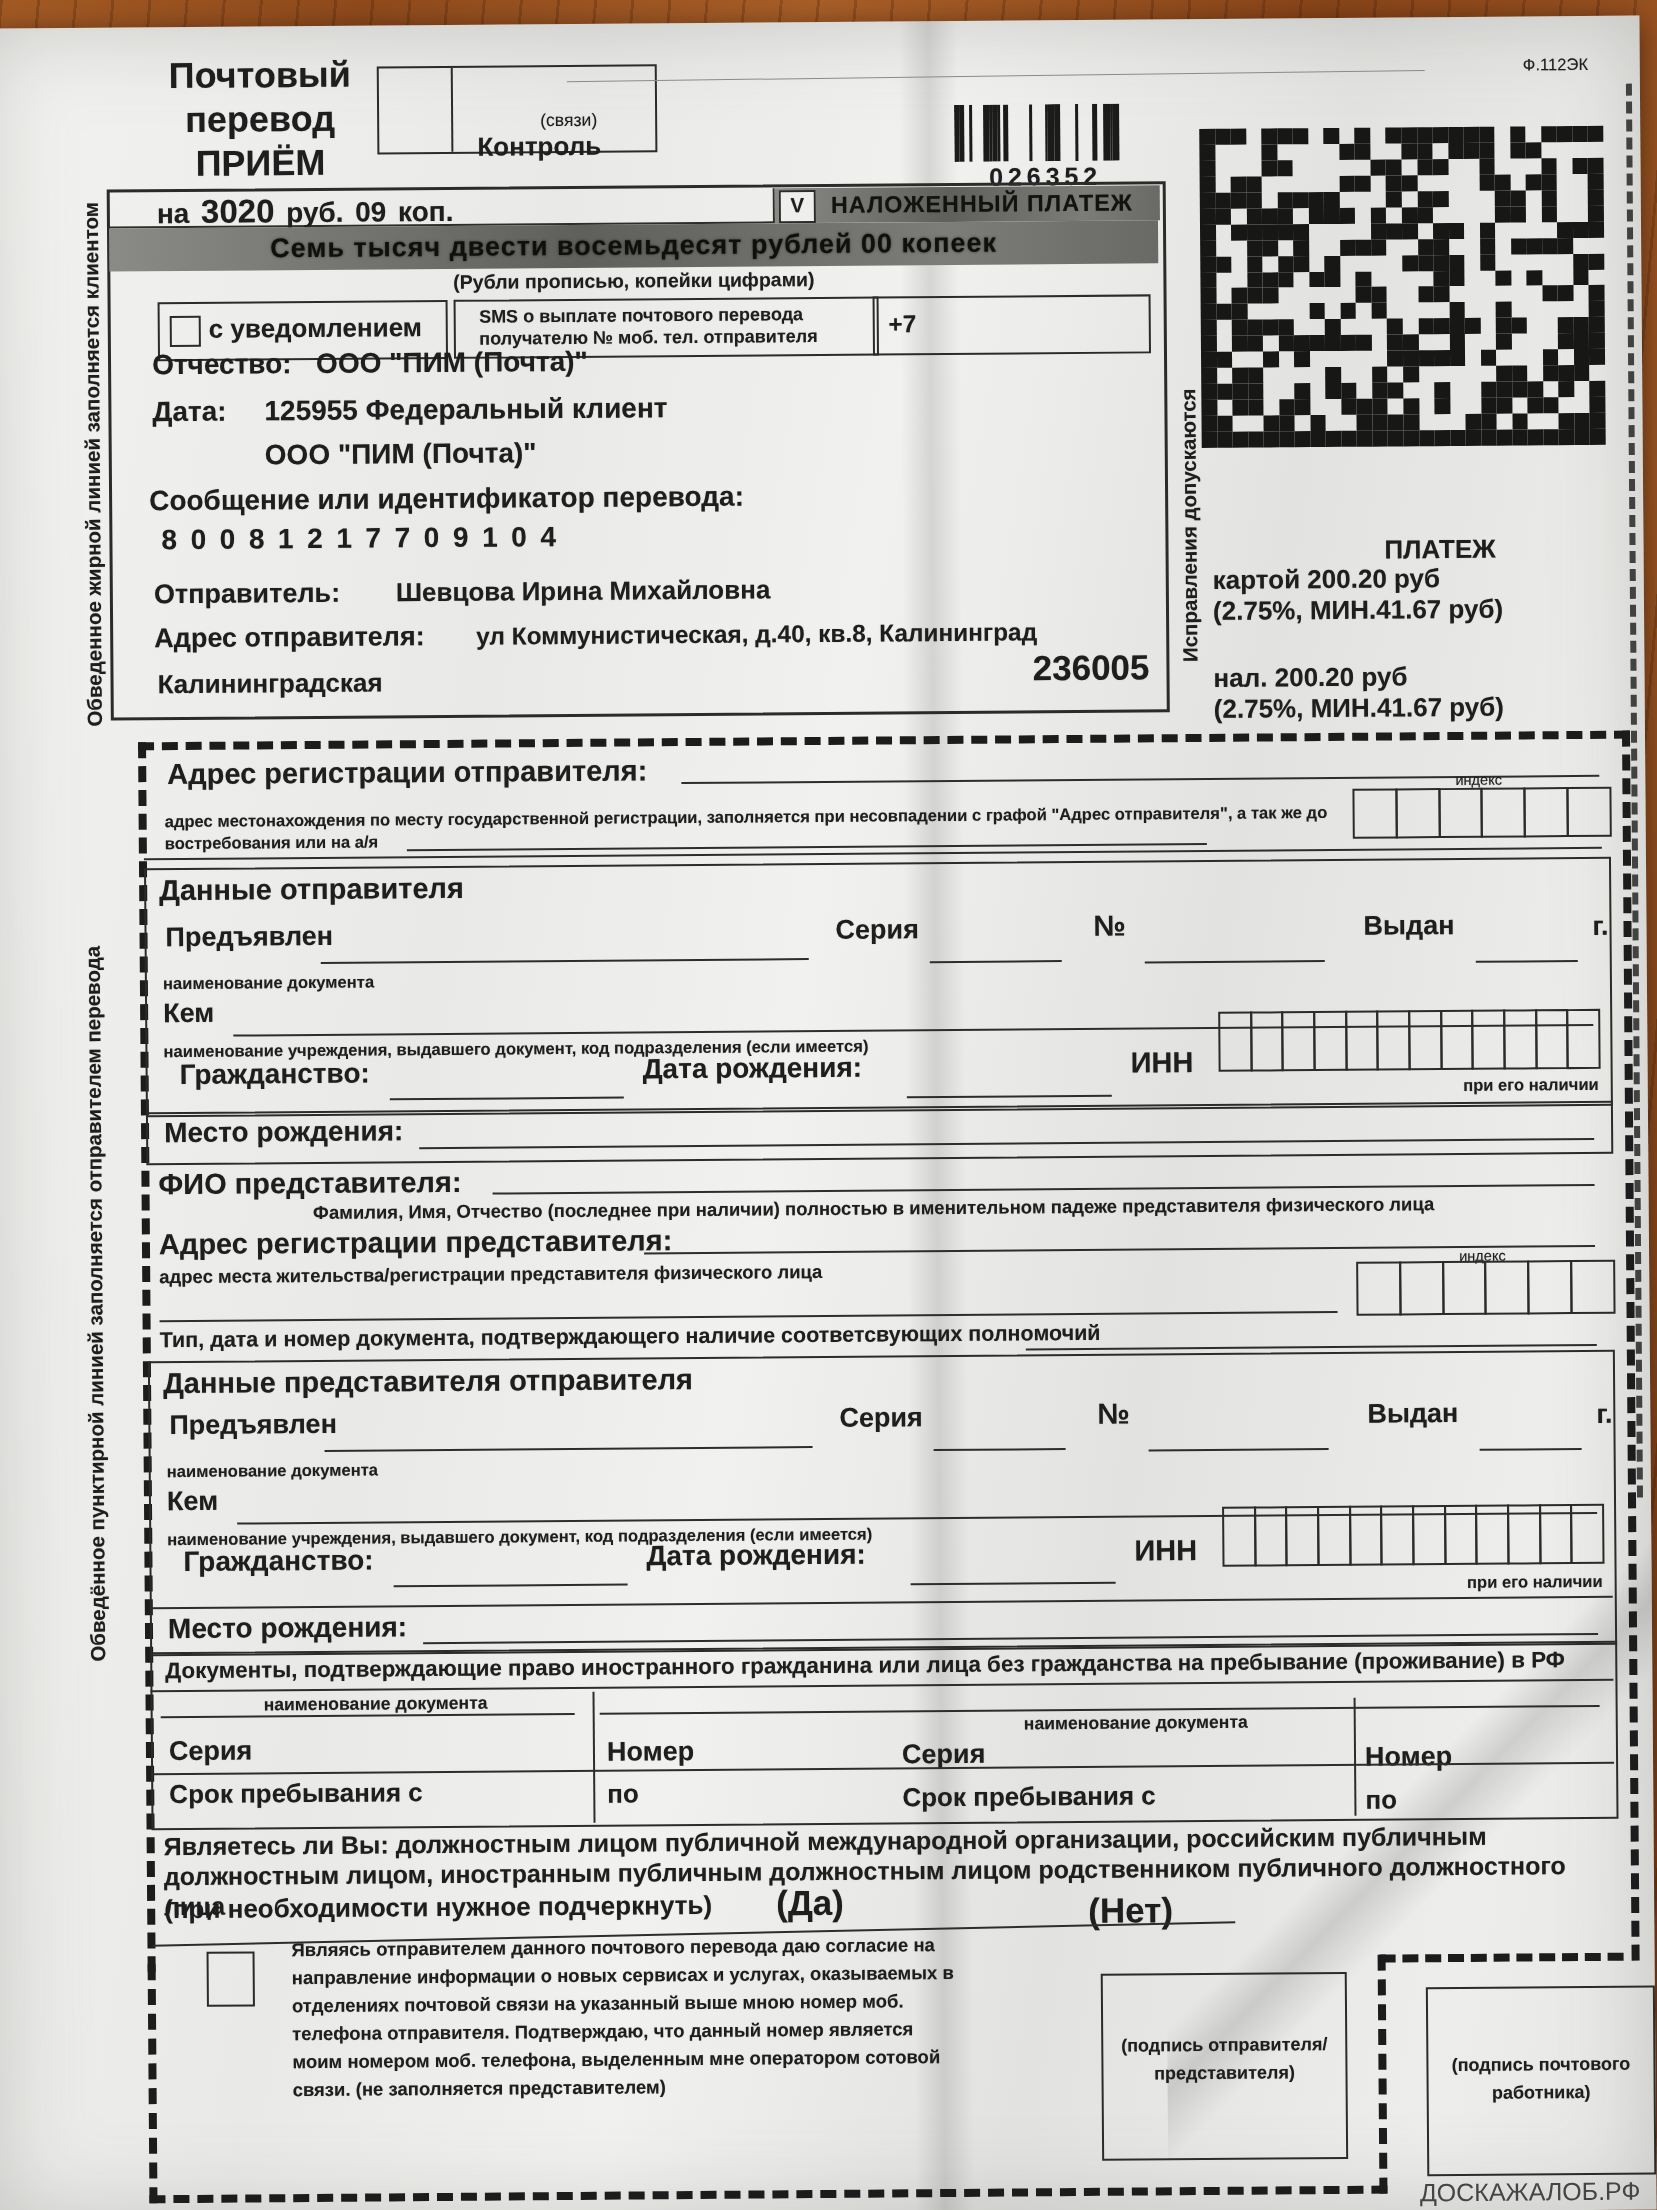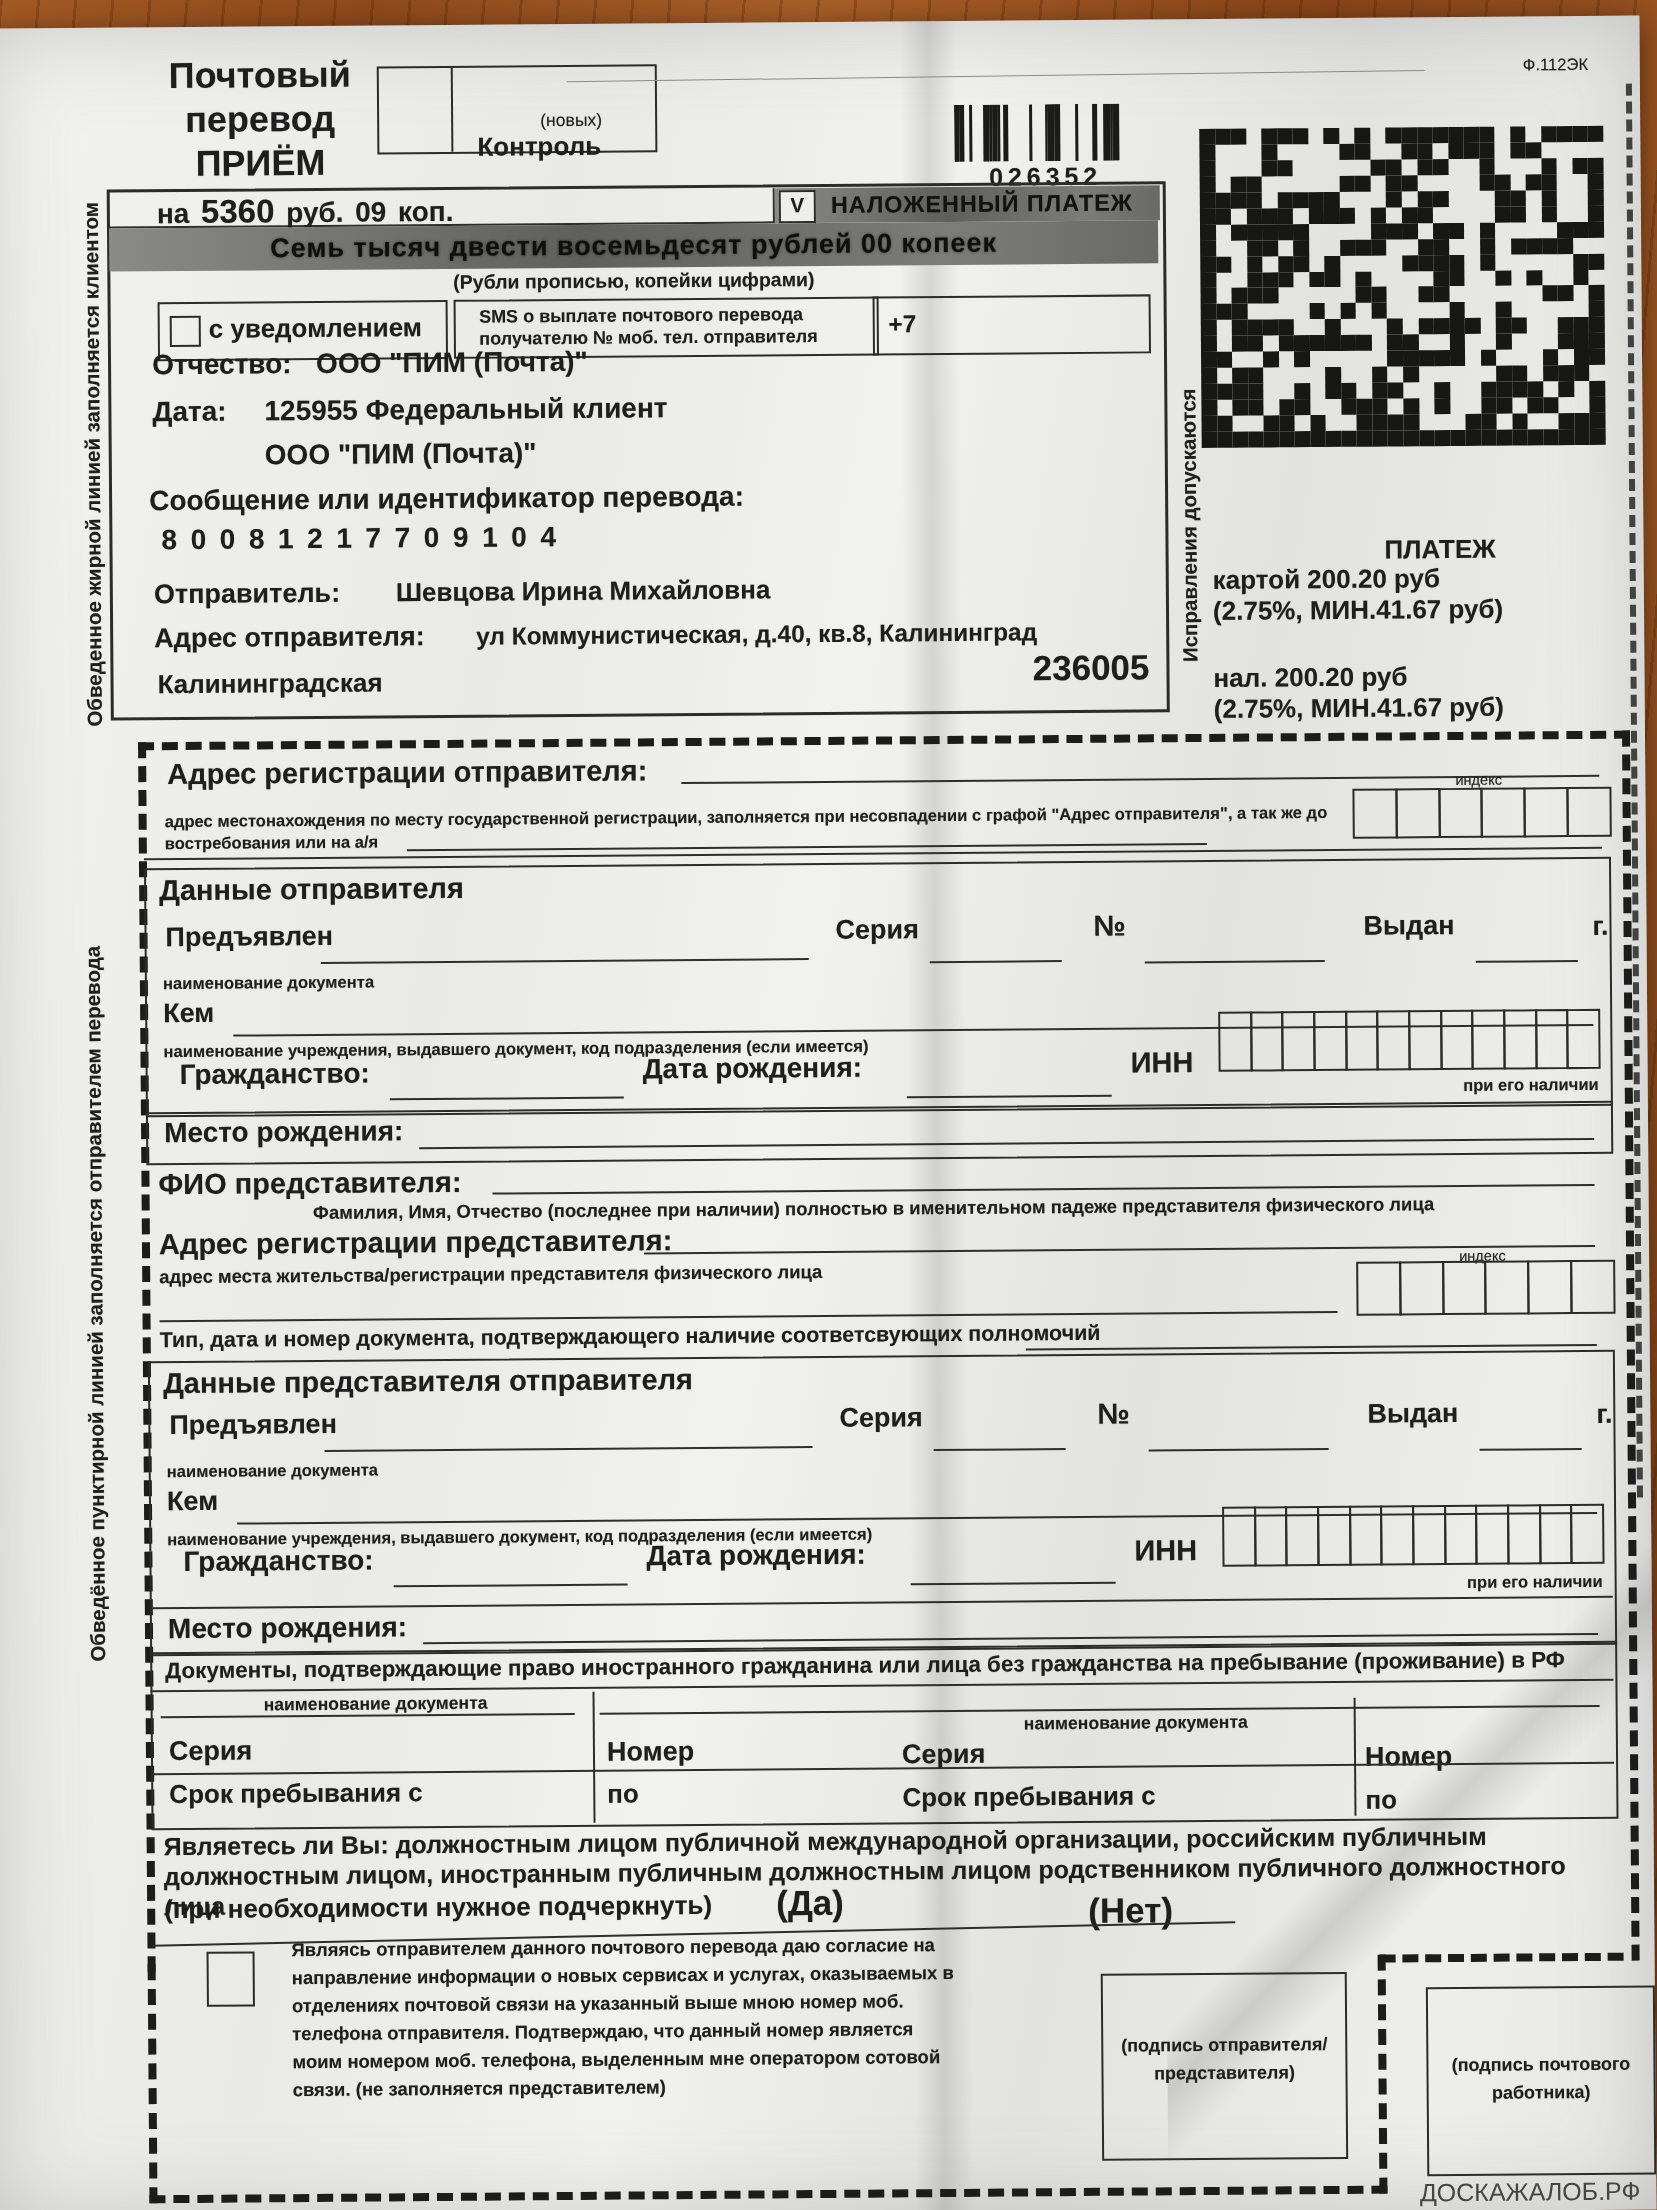--- a/index.html
+++ b/index.html
@@ -46,21 +46,21 @@
 
   <div class="t w" style="left:156px;top:27px;width:244px;font-size:36px;font-weight:900;line-height:44px;white-space:normal;">
     <div>Почтовый</div>
     <div>перевод</div>
     <div>ПРИЁМ</div>
   </div>
 
   <div class="bx" style="left:395px;top:41px;width:276px;height:84px;border-width:2.9px;">
     <div style="position:absolute;left:72px;top:0;width:0;height:100%;border-left:2.9px solid #2b2b29;"></div>
   </div>
-  <div class="t tn" style="left:558px;top:86px;font-size:17.6px;">(новых)</div>
+  <div class="t tn" style="left:558px;top:86px;font-size:17.6px;">(связи)</div>
   <div class="t" style="left:495px;top:107px;font-size:26px;font-weight:900;">Контроль</div>
 
   <div class="t tn" style="left:1541px;top:39px;font-size:16.6px;">Ф.112ЭК</div>
   <div class="ln" style="left:585px;top:55px;width:858px;border-bottom-width:1px;border-color:#8a8a88;transform:rotate(-0.3deg);"></div>
 
   <div id="barcode" style="left:972px;top:84px;width:183px;height:57px;">
       <b style="width: 4.9px; background: rgb(27, 27, 25);"></b>
       <b style="width: 4.9px; background: rgb(27, 27, 25);"></b>
       <b style="width: 2.9px; background: transparent;"></b>
       <b style="width: 2.9px; background: transparent;"></b>
@@ -626,21 +626,21 @@
       <i style="background: rgb(23, 23, 21);"></i>
       <i style="background: rgb(23, 23, 21);"></i>
     </div>
 
   <div class="bx" style="left:124px;top:162px;width:1053px;height:525px;border-width:3.9px;"></div>
 
   <div class="ln" style="left:124px;top:199px;width:666px;"></div>
   <div style="position:absolute;left:790px;top:166px;width:0;height:35px;border-left:2px solid #2d2d2b;"></div>
   <div class="t" style="left:174px;top:166px;font-size:28px;">
     <span>на</span>
-    <span class="amtu" style="font-size:33px;font-weight:900;">5360</span>
+    <span class="amtu" style="font-size:33px;font-weight:900;">3020</span>
     <span>руб.</span>
     <span class="amtu">09</span>
     <span>коп.</span>
   </div>
 
   <div class="band" style="position:absolute;left:792px;top:166px;width:385px;height:35px;"></div>
   <div class="t" style="left:848px;top:170px;font-size:23.4px;font-weight:900;letter-spacing:1px;color:#121210;">НАЛОЖЕННЫЙ ПЛАТЕЖ</div>
   <div class="bx" style="left:796px;top:168px;width:33px;height:29px;background:#eeeeec;border-width:2.9px;">
     <div class="t w" style="left:0;top:1px;width:100%;font-size:20.5px;font-weight:900;position:absolute;">V</div>
   </div>

